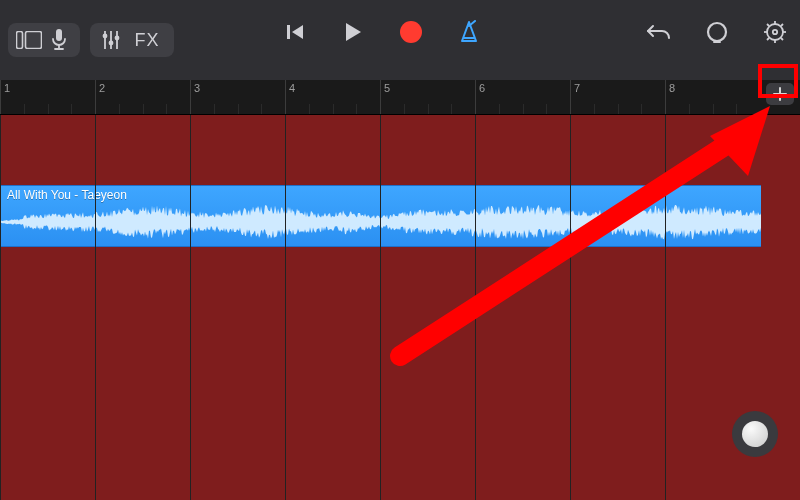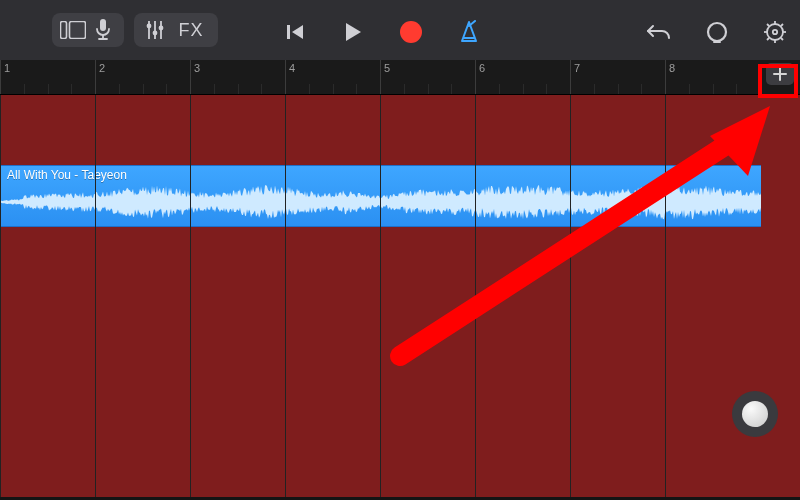--- a/index.html
+++ b/index.html
@@ -10,25 +10,24 @@
     background: #141414;
     font-family: -apple-system, "Helvetica Neue", Helvetica, Arial, sans-serif;
     overflow: hidden;
     color: #bbb;
     user-select: none;
   }
 
   
   .toolbar {
     position: relative;
-    height: 60px;
+    height: 80px;
     background: #2f2f33;
     display: flex;
     align-items: center;
-    padding-left: 44px;
   }
   .pill {
     display: flex;
     align-items: center;
     justify-content: center;
     height: 34px;
     border-radius: 8px;
     background: #3f3f44;
     margin-right: 10px;
     padding: 0 6px;

